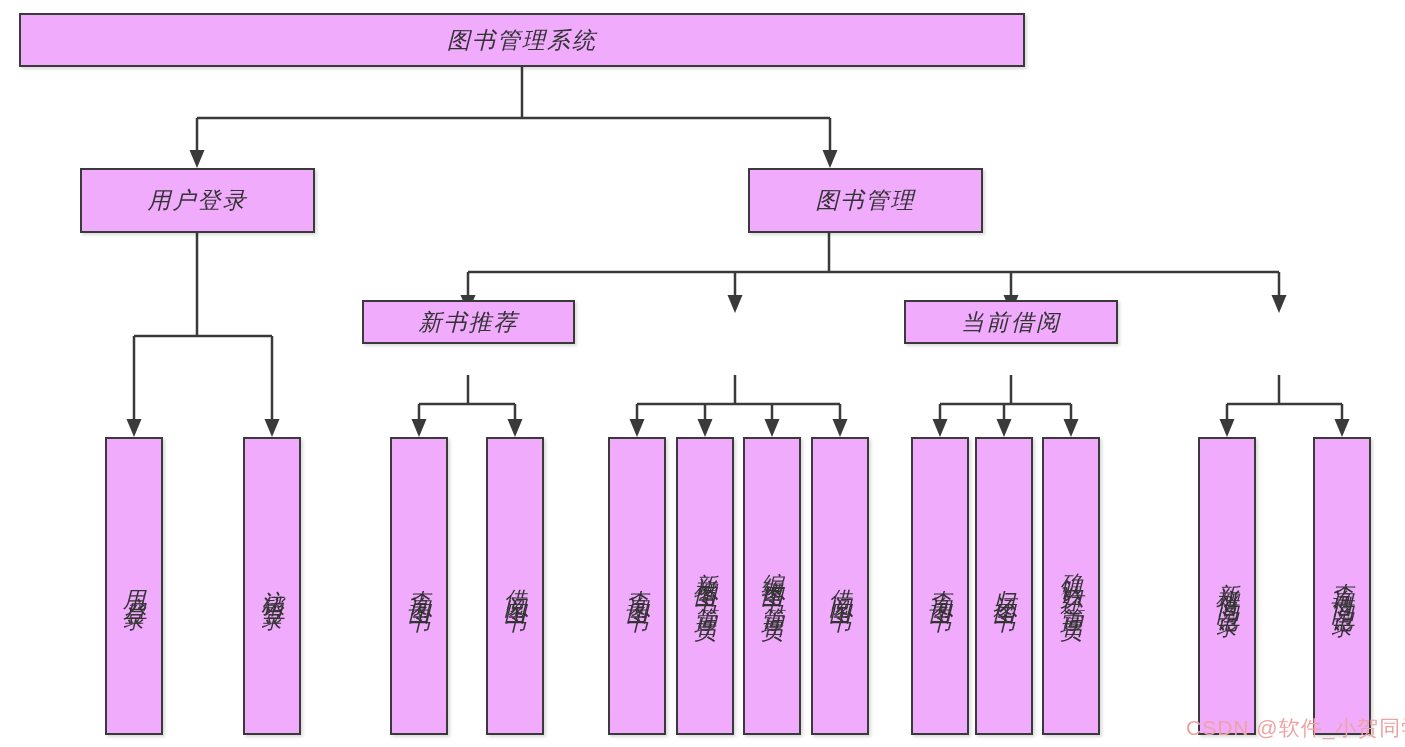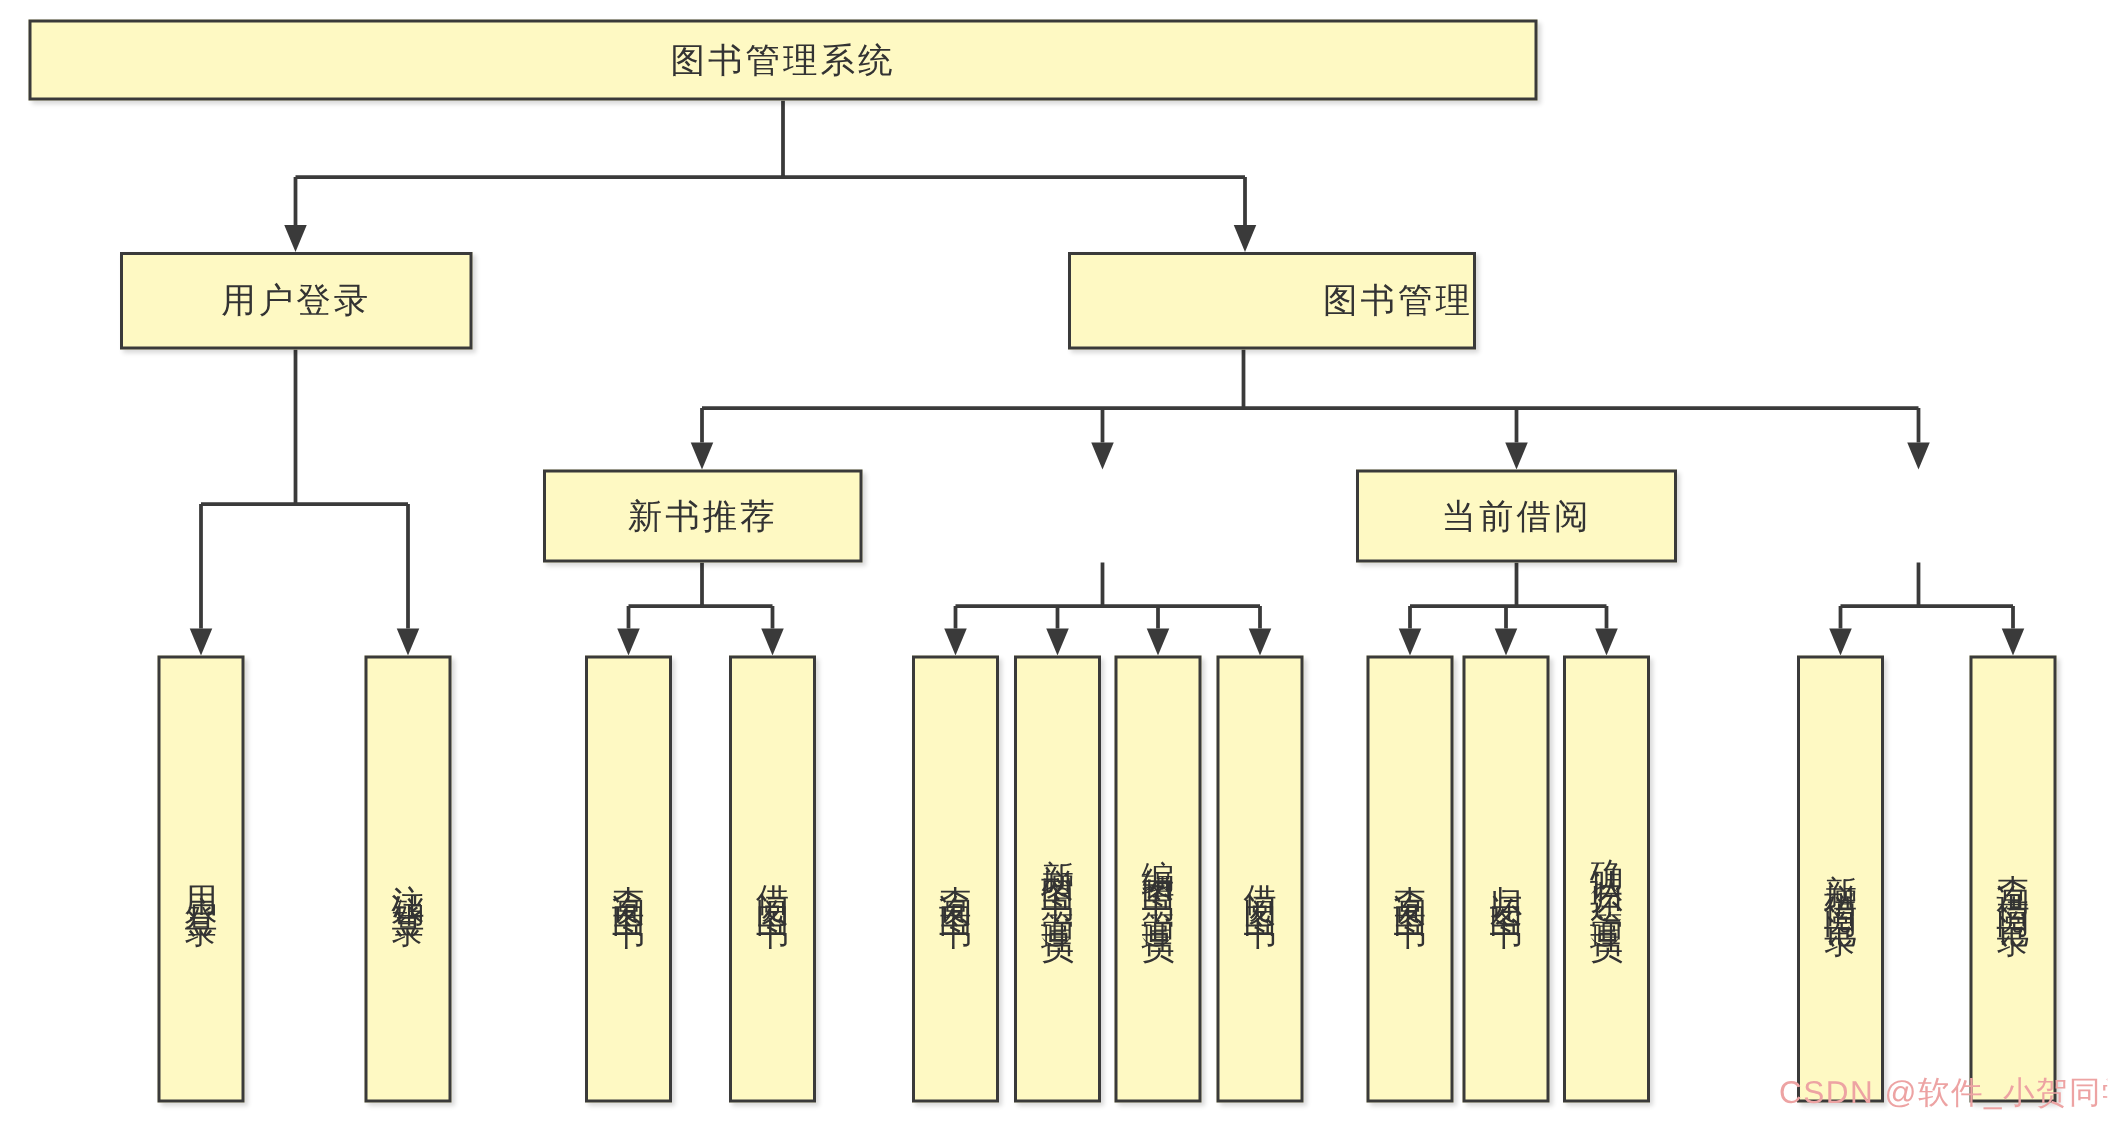--- a/index.html
+++ b/index.html
@@ -14,37 +14,38 @@
   }
   .connectors {
     position: absolute;
     left: 0; top: 0;
     z-index: 0;
   }
   .node {
     position: absolute;
     box-sizing: border-box;
     border: 2.5px solid #3a3a3a;
-    background: #fef9c3;
+    background: #f0abfc;
     display: flex;
     align-items: center;
     justify-content: center;
     z-index: 1;
     box-shadow: 2px 2px 3px rgba(0,0,0,0.15);
+    font-style: italic;
   }
   .hlabel {
     font-size: 23px;
     letter-spacing: 2px;
     color: #333333;
     white-space: nowrap;
   }
   .node-root  { left: 19px;  top: 13px;  width: 1006px; height: 54px; }
   .lvl2-a     { left: 80px;  top: 168px; width: 235px;  height: 65px; }
-  .lvl2-b     { left: 712px; top: 168px; width: 272px;  height: 65px; justify-content: flex-end; }
-  .lvl3       { top: 313px; height: 62px; }
+  .lvl2-b     { left: 748px; top: 168px; width: 235px;  height: 65px; }
+  .lvl3       { top: 300px; height: 44px; }
   .lvl3-a     { left: 362px;  width: 213px; }
   .lvl3-b     { left: 628px;  width: 214px; }
   .lvl3-c     { left: 904px;  width: 214px; }
   .lvl3-d     { left: 1173px; width: 213px; }
   .leaf {
     top: 437px;
     width: 58px;
     height: 298px;
   }
   .vlabel {

